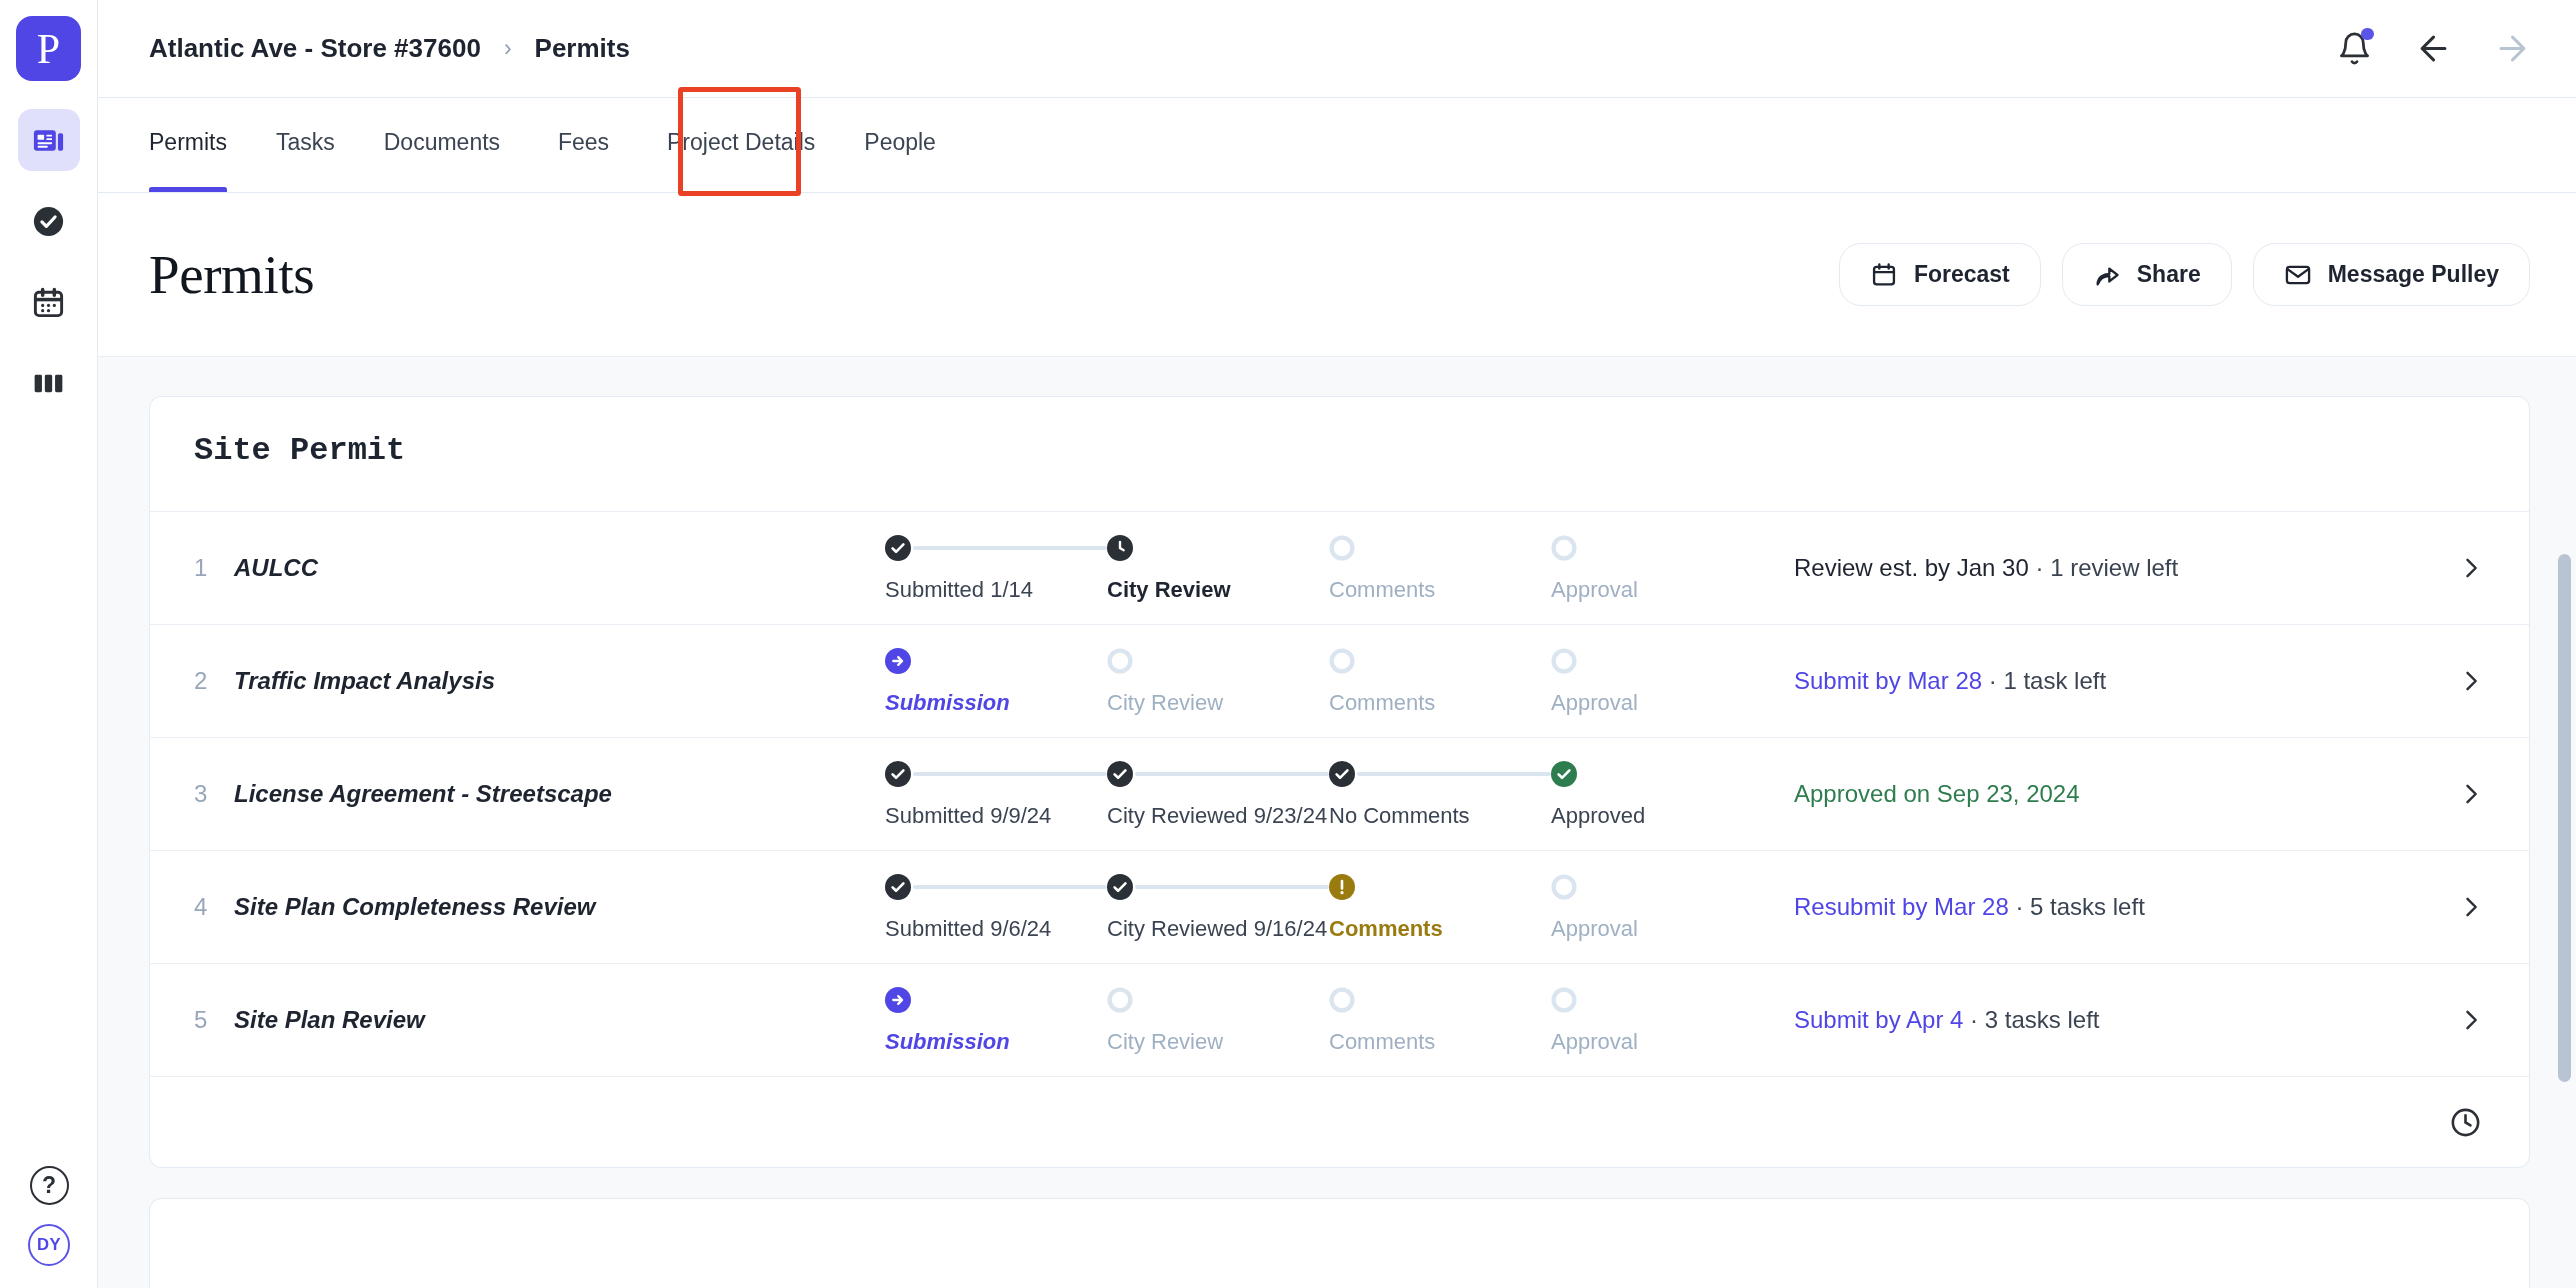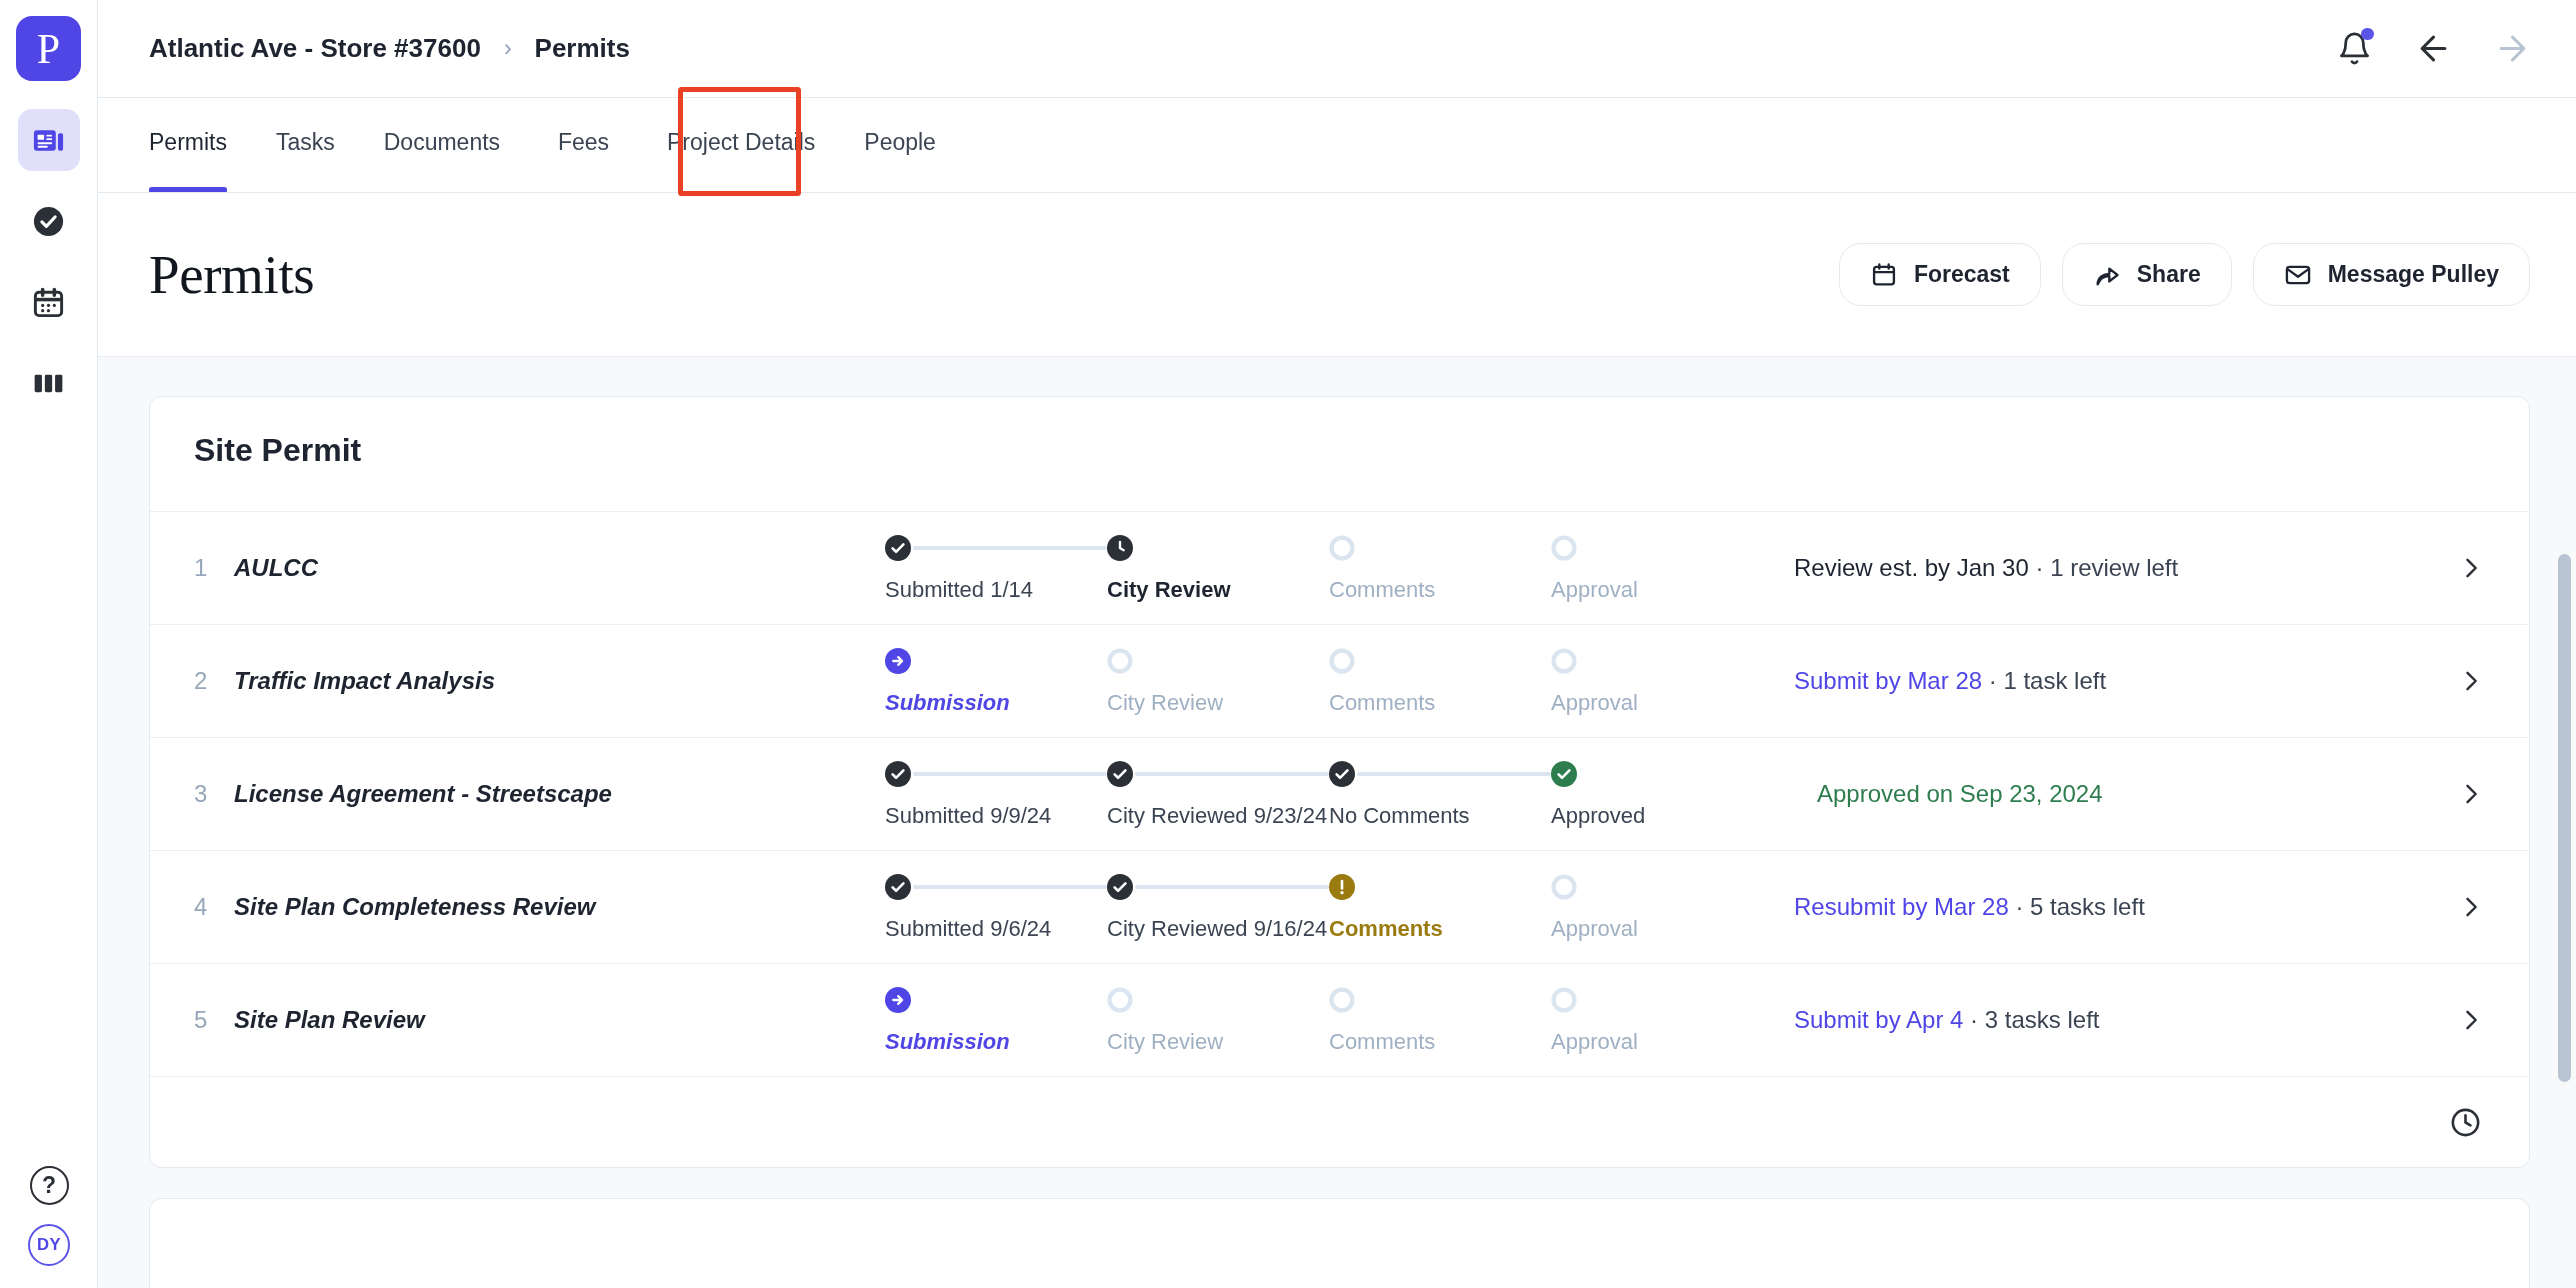--- a/index.html
+++ b/index.html
@@ -113,21 +113,21 @@
     display: flex; align-items: center; gap: 16px;
     font-size: 23px; font-weight: 700; color: #1e2430;
   }
 
   
   .content { flex: 1; background: #f7f9fb; overflow: hidden; padding: 39px 46px 0 51px; position: relative; }
   .card {
     background: #fff; border: 1.8px solid #e3eaf2; border-radius: 12.3px;
     padding: 0; width: 100%;
   }
-  .card-head { padding: 35px 44px 23px 44px; }
+  .card-head { padding: 35px 44px 23px 44px; font-family: Liberation Mono, monospace; }
   .card-title { font-size: 32px; font-weight: 700; color: #1e2430; margin-bottom: 19.3px; }
   .card-sub { font-size: 22px; color: #3b4452; line-height: 1.4; }
   .card-sub b { font-weight: 700; color: #1e2430; }
 
   
   .prow {
     display: flex; align-items: center;
     height: 113px; border-top: 1.8px solid #eaeff5;
     padding: 0 44px 0 44px;
   }
@@ -141,21 +141,21 @@
   .step-label { margin-top: 14px; font-size: 22px; color: #3b4452; }
   .step-label.muted { color: #9fb0c3; }
   .step-label.bold { font-weight: 700; color: #1e2430; }
   .step-label.blue { color: #4f46e5; font-weight: 700; font-style: italic; }
   .step-label.warnc { color: #9a7b10; font-weight: 700; }
 
   .prow-status { flex: 1; font-size: 24px; text-align: left; padding-left: 21px; }
   .prow-status .strong { font-weight: 400; }
   .st-dark { color: #1e2430; }
   .st-blue { color: #4f46e5; }
-  .st-green { color: #2e7d4f; font-weight: 700; margin-left: 23px; }
+  .st-green { color: #2e7d4f; font-weight: 700; }
   .st-grey { color: #3b4452; }
   .chev { flex: 0 0 53px; display: flex; justify-content: flex-end; color: #2b2f36; }
 
   .card-foot { height: 91px; border-top: 1.8px solid #eaeff5; display: flex; align-items: center; justify-content: flex-end; padding-right: 47px; color: #2b2f36; }
 
   .card2 { margin-top: 30px; height: 106px; background: #fff; border: 1.8px solid #e3eaf2; border-radius: 12.3px; }
 
   
   .scrollbar {
     position: absolute; right: 5.3px; top: 197px;

